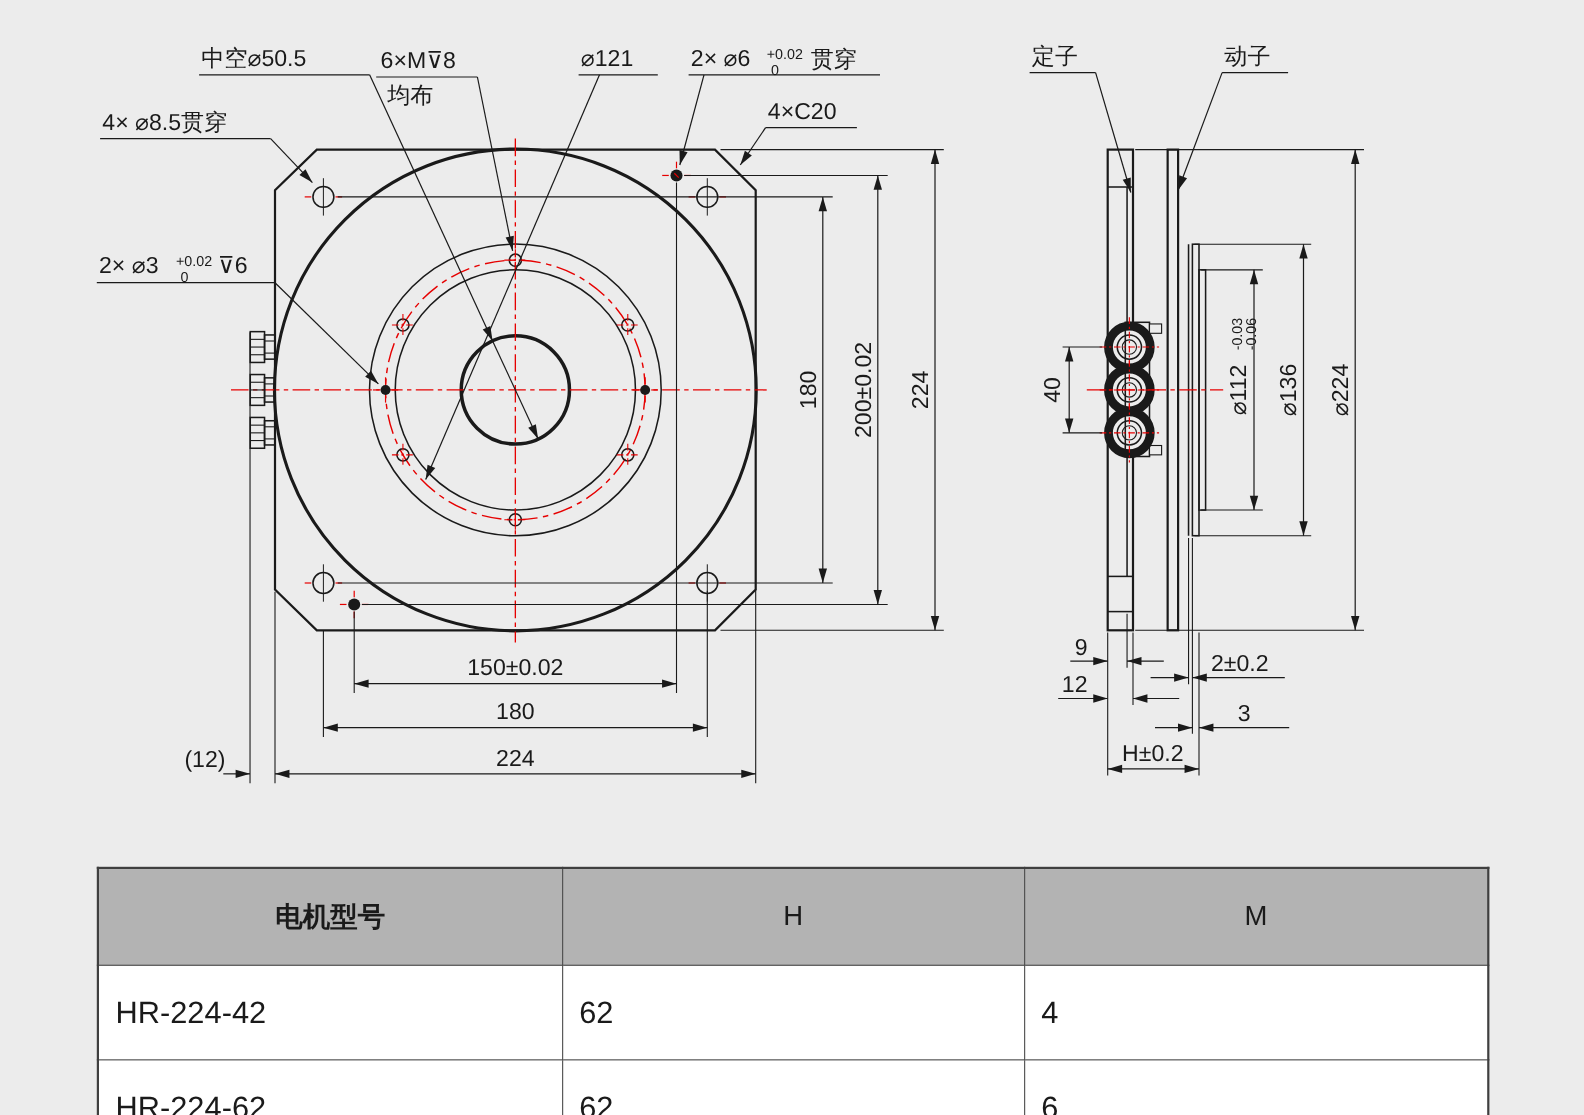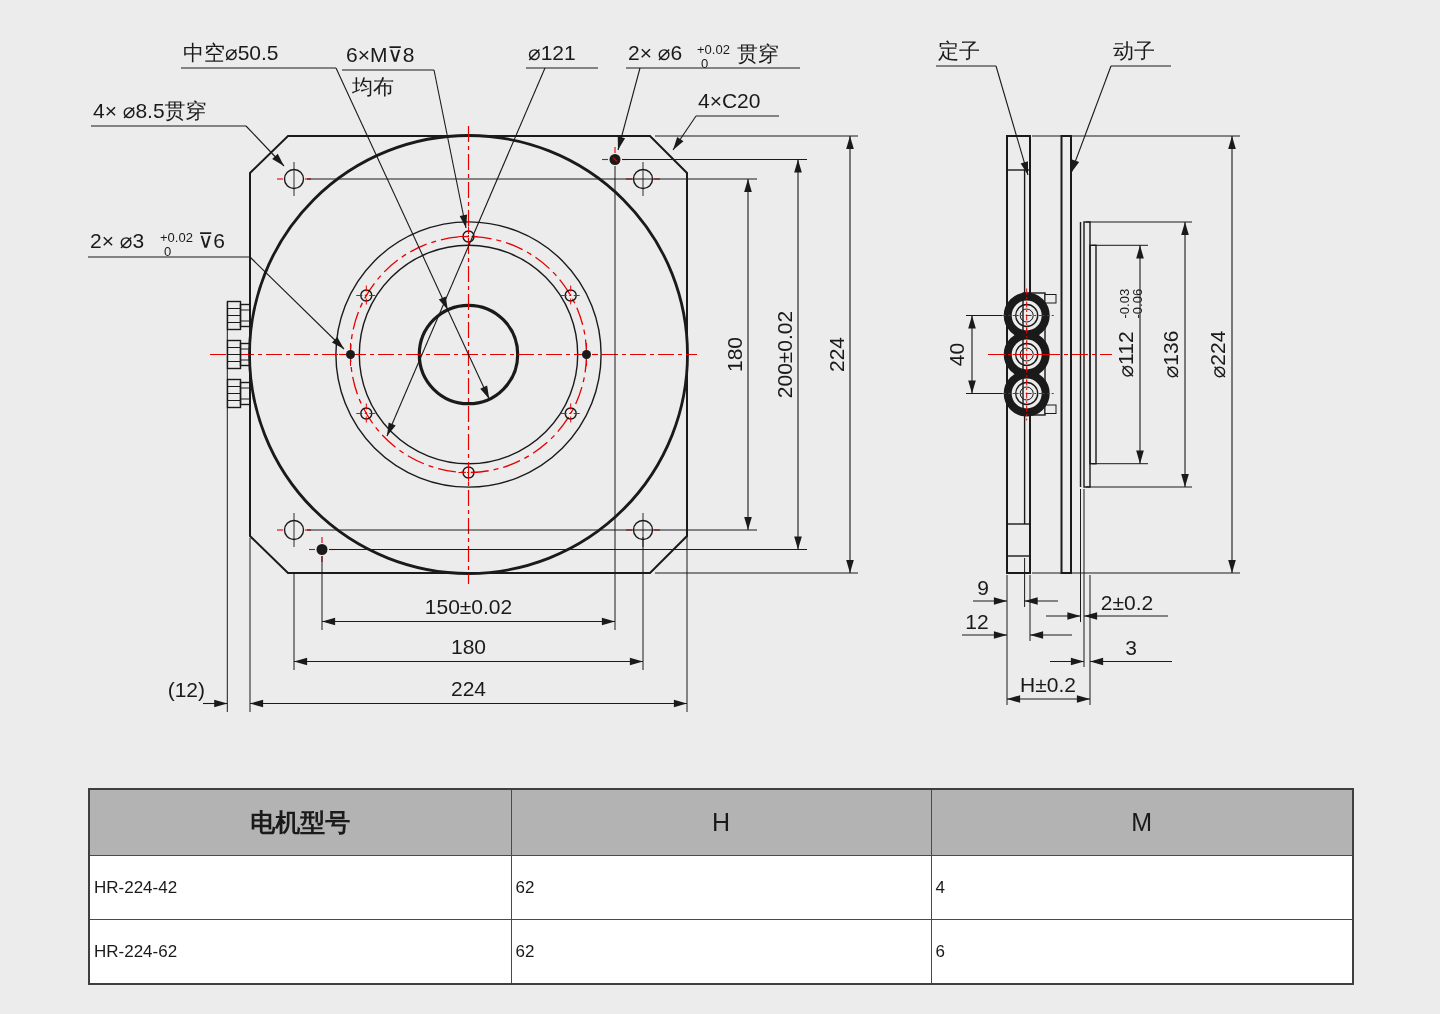--- a/index.html
+++ b/index.html
@@ -18,25 +18,25 @@
   .rd{stroke:#e60000;stroke-width:1.1;fill:none}
   .rct{stroke:#e60000;stroke-width:1;fill:none;stroke-dasharray:6 2.5 2 2.5}
   .cl{stroke:#e60000;stroke-width:1.2;fill:none;stroke-dasharray:16 4 4 4}
   .bc{stroke:#e60000;stroke-width:1.3;fill:none;stroke-dasharray:18 5 5 5}
   text{font-size:21px;fill:#1a1a1a;font-family:"Liberation Sans","DejaVu Sans",sans-serif}
   .sm{font-size:13px}
   .mid{text-anchor:middle}
   .end{text-anchor:end}
   
   #spec{position:absolute;left:88px;top:788px;width:1264px;height:170px;border-collapse:collapse;table-layout:fixed;}
-  #spec td,#spec th{border:1.6px solid #4a4a4a;vertical-align:middle;padding:4px;}
+  #spec td,#spec th{border:1.6px solid #4a4a4a;vertical-align:middle;padding:15px;}
   #spec{border:2.2px solid #3f3f3f;}
   #spec thead th{background:#b3b3b3;height:57px;font-size:25px;font-weight:normal;}
   #spec thead th.model{font-weight:bold;}
-  #spec tbody td{background:#ffffff;height:55px;font-size:17px;}
+  #spec tbody td{background:#ffffff;height:55px;font-size:28px;}
 </style>
 </head>
 <body>
 
 <div id="stage">
 <svg width="1440" height="770" viewBox="0 0 1440 770">
   <defs>
     <marker id="ar" viewBox="0 0 12 8" refX="11.5" refY="4" markerWidth="13" markerHeight="8.7" orient="auto-start-reverse">
       <path d="M0.5,0.8 L11.5,4 L0.5,7.2 z" fill="#1a1a1a"></path>
     </marker>

